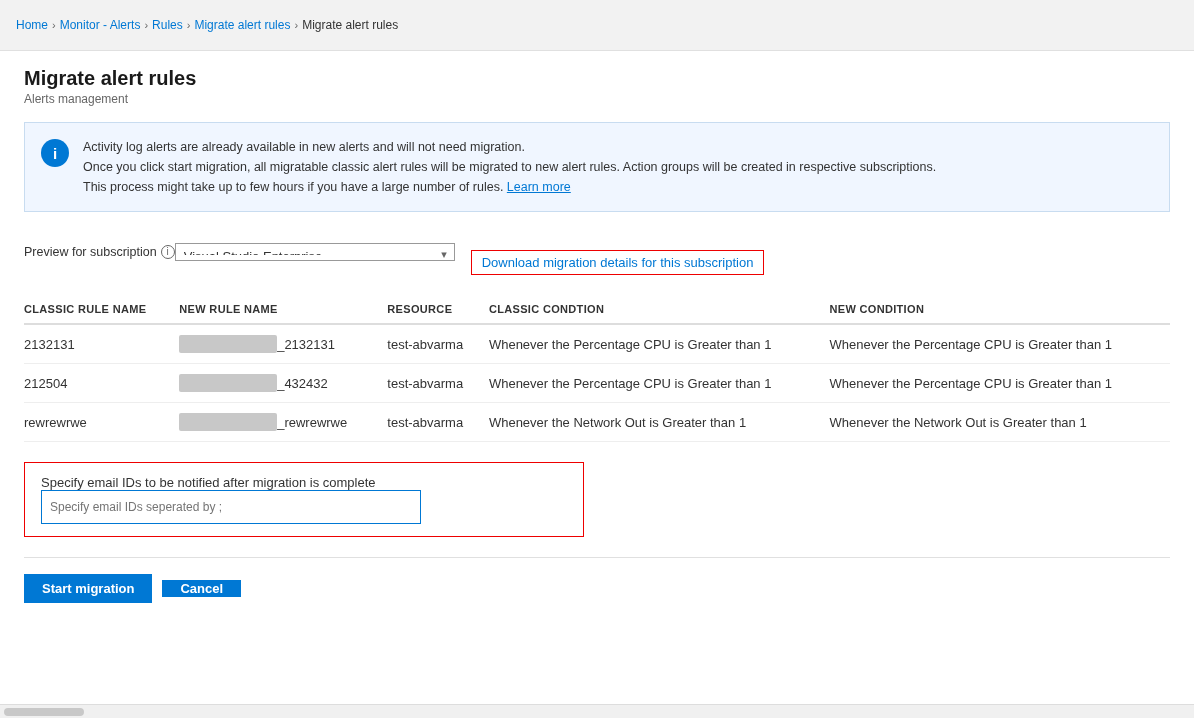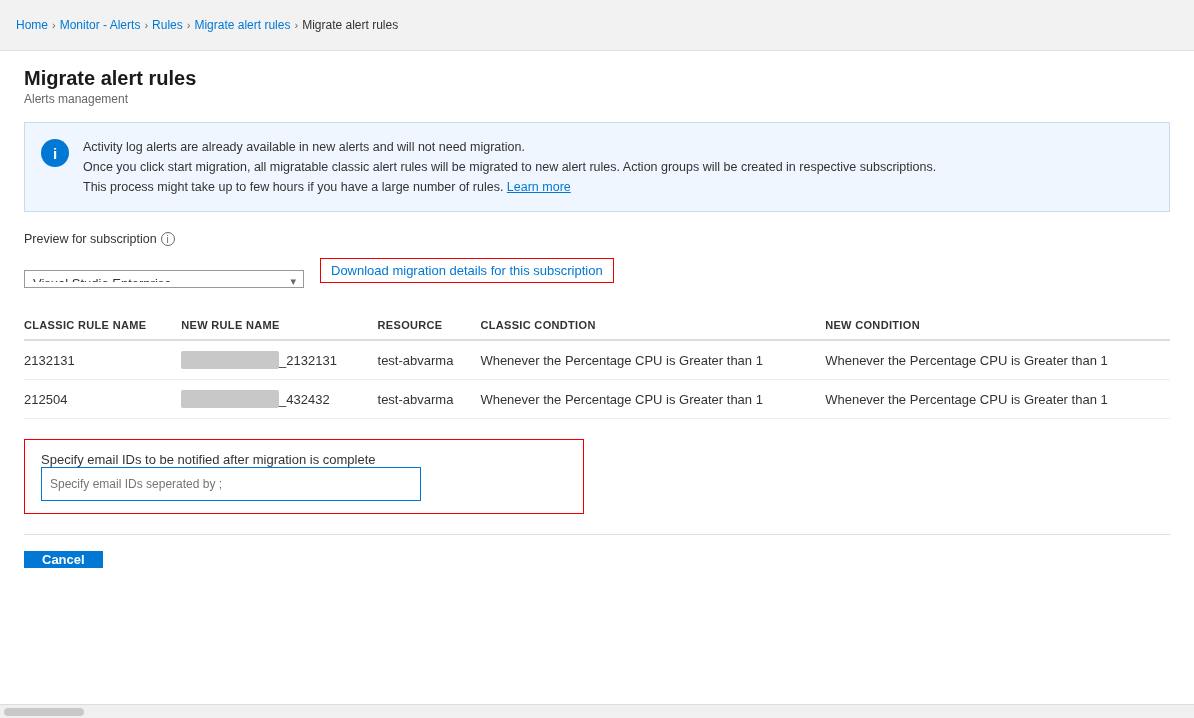--- a/index.html
+++ b/index.html
@@ -109,22 +109,21 @@
       width: 14px;
       height: 14px;
       border-radius: 50%;
       border: 1px solid #666;
       font-size: 10px;
       color: #666;
       cursor: default;
     }
     .subscription-select-wrap {
       display: flex;
-      flex-direction: column;
-      gap: 20px;
+      flex-direction: row;
     }
     .subscription-select {
       width: 280px;
       padding: 5px 30px 5px 8px;
       border: 1px solid #999;
       background: #fff;
       font-size: 13px;
       color: #333;
       appearance: none;
       cursor: pointer;
@@ -322,30 +321,38 @@
           <td>Whenever the Percentage CPU is Greater than 1</td>
           <td>Whenever the Percentage CPU is Greater than 1</td>
         </tr>
         <tr>
           <td>212504</td>
           <td><span class="redacted-text">migrated____</span>_432432</td>
           <td>test-abvarma</td>
           <td>Whenever the Percentage CPU is Greater than 1</td>
           <td>Whenever the Percentage CPU is Greater than 1</td>
         </tr>
+        <tr>
+          <td>rewrewrwe</td>
+          <td><span class="redacted-text">migrated____</span>_rewrewrwe</td>
+          <td>test-abvarma</td>
+          <td>Whenever the Network Out is Greater than 1</td>
+          <td>Whenever the Network Out is Greater than 1</td>
+        </tr>
       </tbody>
   </table>
 
   <div class="email-section">
     <div class="email-label">Specify email IDs to be notified after migration is complete</div>
     <input class="email-input" type="text" placeholder="Specify email IDs seperated by ;" style="">
   </div>
 
   <hr class="divider">
 
   <div class="button-row">
+    <button class="btn-primary">Start migration</button>
     <button class="btn-secondary">Cancel</button>
   </div>
 </div>
 
 <div class="scroll-area">
   <div class="scroll-thumb"></div>
 </div>
 
 </body></html>

